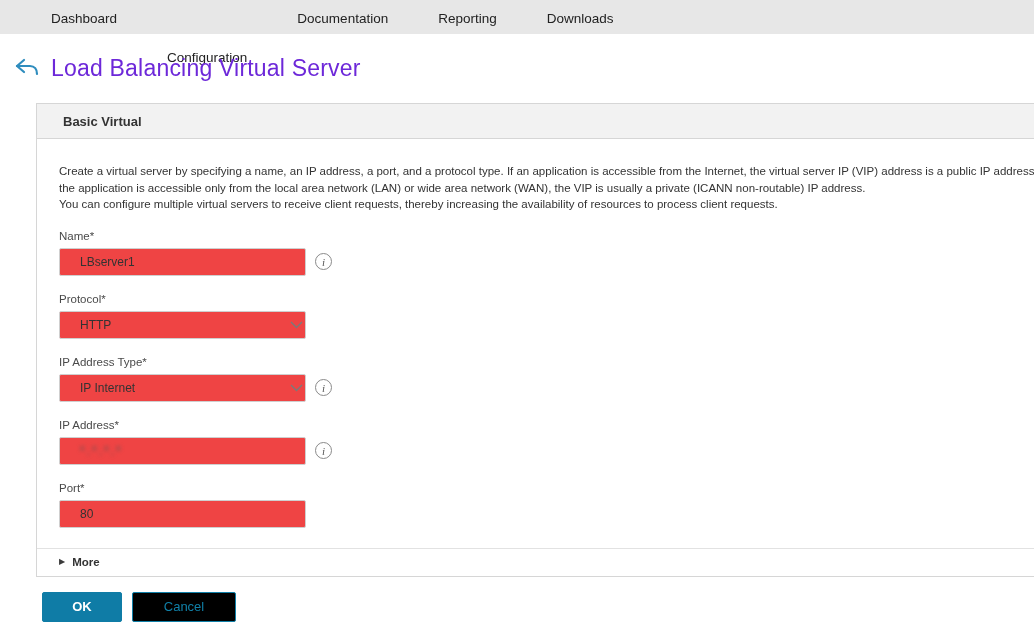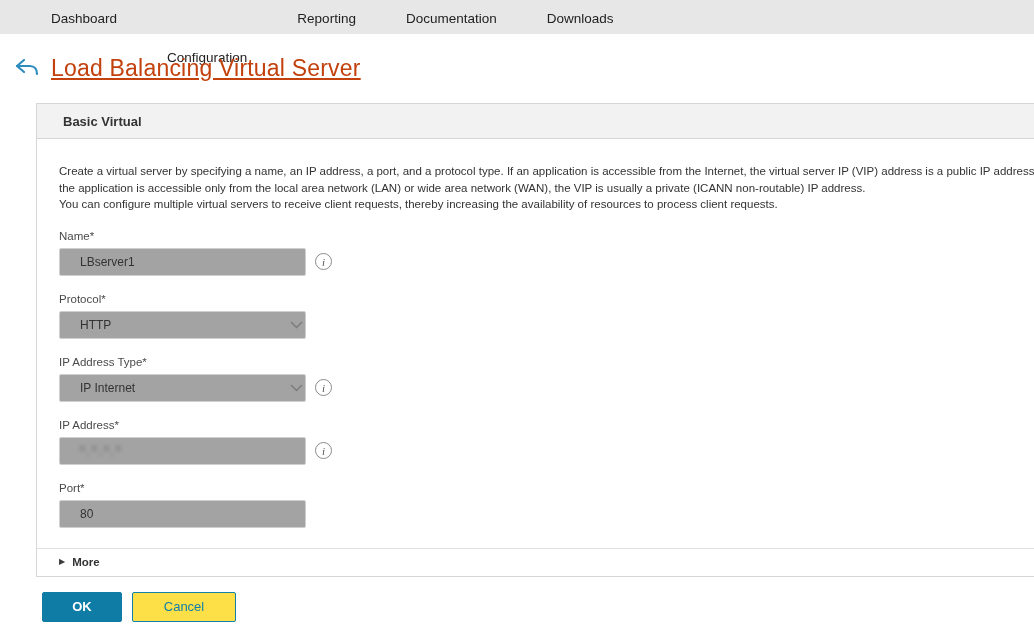--- a/index.html
+++ b/index.html
@@ -12,58 +12,58 @@
     width:1034px;height:640px;margin:0;padding:0;overflow:hidden;
     background:#fff;font-family:"Liberation Sans", sans-serif;color:#333;
   }
   
   .top-nav{height:34px;background:var(--nav-bg);display:flex;align-items:stretch;padding-left:26px;}
   .tab{padding:0 25px;line-height:38px;font-size:13.5px;color:#222;cursor:pointer;white-space:nowrap;}
   .tab.active{background:#84cc16;margin-top:39px;}
   
   .title-row{display:flex;align-items:center;gap:10px;margin:20px 0 0 13px;}
   .back-btn{width:28px;height:28px;display:flex;align-items:center;justify-content:center;cursor:pointer;flex:0 0 auto;}
-  h1.page-title{margin:0;font-size:23px;font-weight:400;color:#c2410c;letter-spacing:.2px;text-decoration:underline;}
+  h1.page-title{margin:0;font-size:23px;font-weight:400;color:#6d28d9;letter-spacing:.2px;}
   
   .panel{margin:21px 0 0 36px;width:1042px;border:1px solid #d6d6d6;background:#fff;}
   .panel-header{background:#f2f2f2;border-bottom:1px solid #d6d6d6;height:35px;line-height:35px;padding-left:26px;font-size:13px;font-weight:bold;color:#333;}
   .panel-body{padding:24px 0 20px 22px;}
   .desc{margin:0;font-size:11.5px;color:#333;line-height:16.5px;white-space:nowrap;}
   .field-label{display:block;font-size:11.5px;color:#4a4a4a;margin:17px 0 6px;}
   .control-row{display:flex;align-items:center;gap:9px;}
   .text-input,.select-box,.input-like{
-    width:247px;height:28px;border:1px solid #cfcfcf;border-radius:2px;background:#a3a3a3;
+    width:247px;height:28px;border:1px solid #cfcfcf;border-radius:2px;background:#ef4444;
     font-family:"Liberation Sans", sans-serif;font-size:12px;color:#333;
   }
   .text-input{padding:0 10px 0 20px;}
   .input-like{display:flex;align-items:center;padding:0 10px 0 20px;cursor:text;}
   .select-box{display:flex;align-items:center;justify-content:space-between;padding:0 2px 0 20px;cursor:pointer;}
   .redacted{filter:blur(2px);letter-spacing:2px;color:#555;}
   .info-icon{
     width:17px;height:17px;border:1px solid #8a8a8a;border-radius:50%;
     display:flex;align-items:center;justify-content:center;
     font-family:"Liberation Serif", serif;font-style:italic;font-size:11px;color:#555;cursor:pointer;flex:0 0 auto;
   }
   .more-row{border-top:1px solid #e2e2e2;height:28px;display:flex;align-items:center;gap:7px;padding-left:22px;cursor:pointer;}
   .more-caret{font-size:8px;color:#3a3a3a;line-height:1;}
   .more-label{font-size:11.5px;font-weight:bold;color:#333;}
   
   .actions{margin:15px 0 0 42px;display:flex;gap:10px;}
   .btn{height:30px;font-family:"Liberation Sans", sans-serif;font-size:13px;border-radius:2px;cursor:pointer;}
   .btn-ok{width:80px;background:var(--ok-bg);color:#fff;border:1px solid var(--ok-bg);font-weight:600;}
-  .btn-cancel{width:104px;background:#fde047;color:var(--accent);border:1px solid var(--accent);font-weight:400;}
+  .btn-cancel{width:104px;background:#000000;color:var(--accent);border:1px solid var(--accent);font-weight:400;}
 </style>
 </head>
 <body>
 
 <nav class="top-nav">
   <div class="tab">Dashboard</div>
   <div class="tab active">Configuration</div>
+  <div class="tab">Documentation</div>
   <div class="tab">Reporting</div>
-  <div class="tab">Documentation</div>
   <div class="tab">Downloads</div>
 </nav>
 
 <div class="title-row">
   <span class="back-btn">
     <svg width="26" height="22" viewBox="0 0 26 22" fill="none" stroke="#2f8dbe" stroke-width="2.2" stroke-linecap="round" stroke-linejoin="round">
       <path d="M10 3 L3 9 L10 15"></path>
       <path d="M3 9 H16 C20.5 9 23 12.5 23 17"></path>
     </svg>
   </span>

